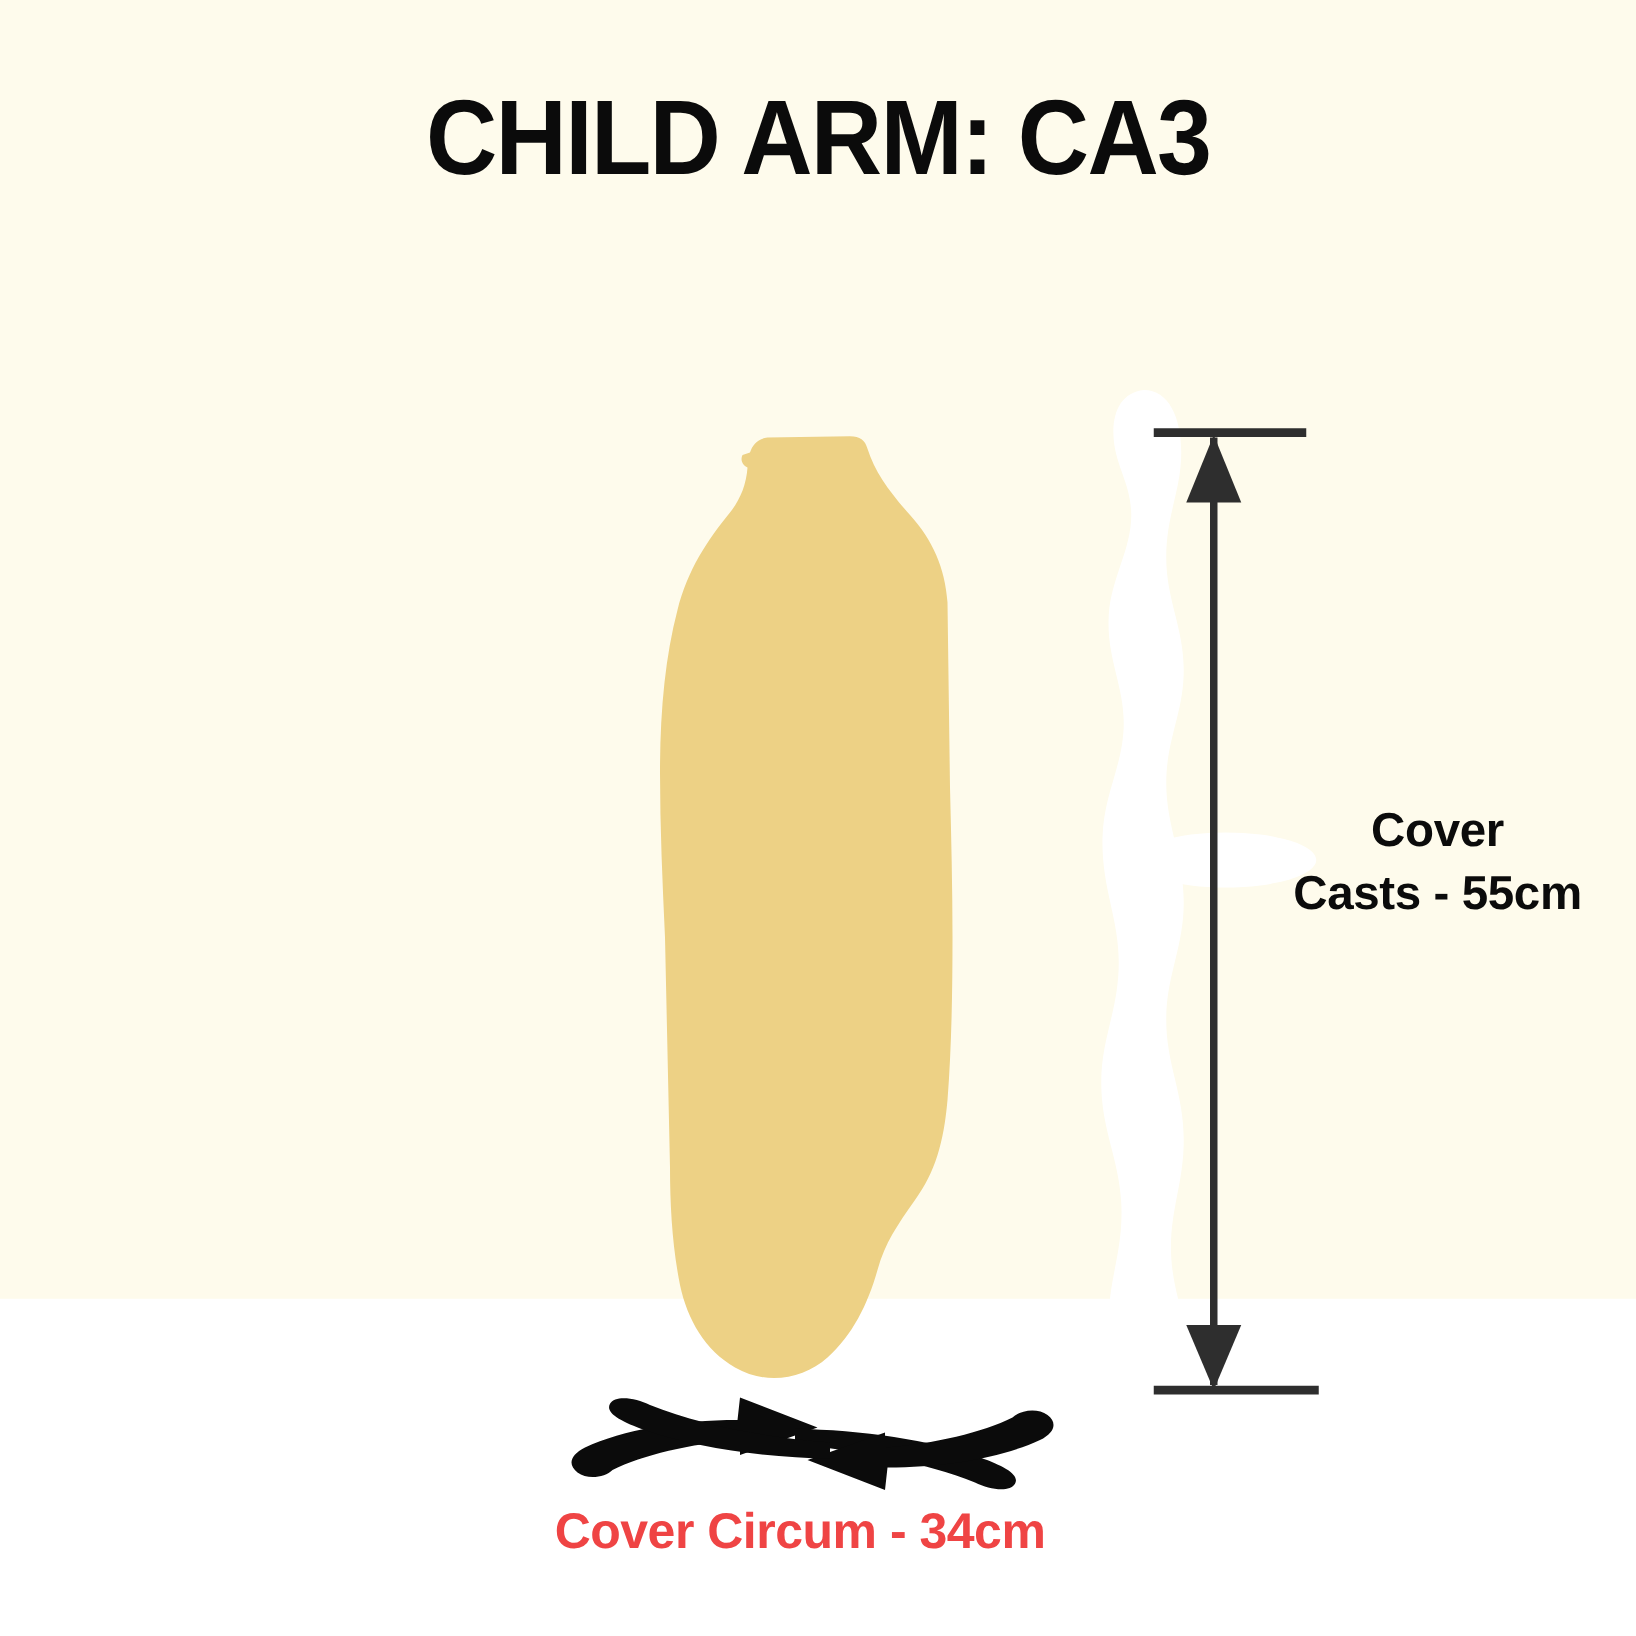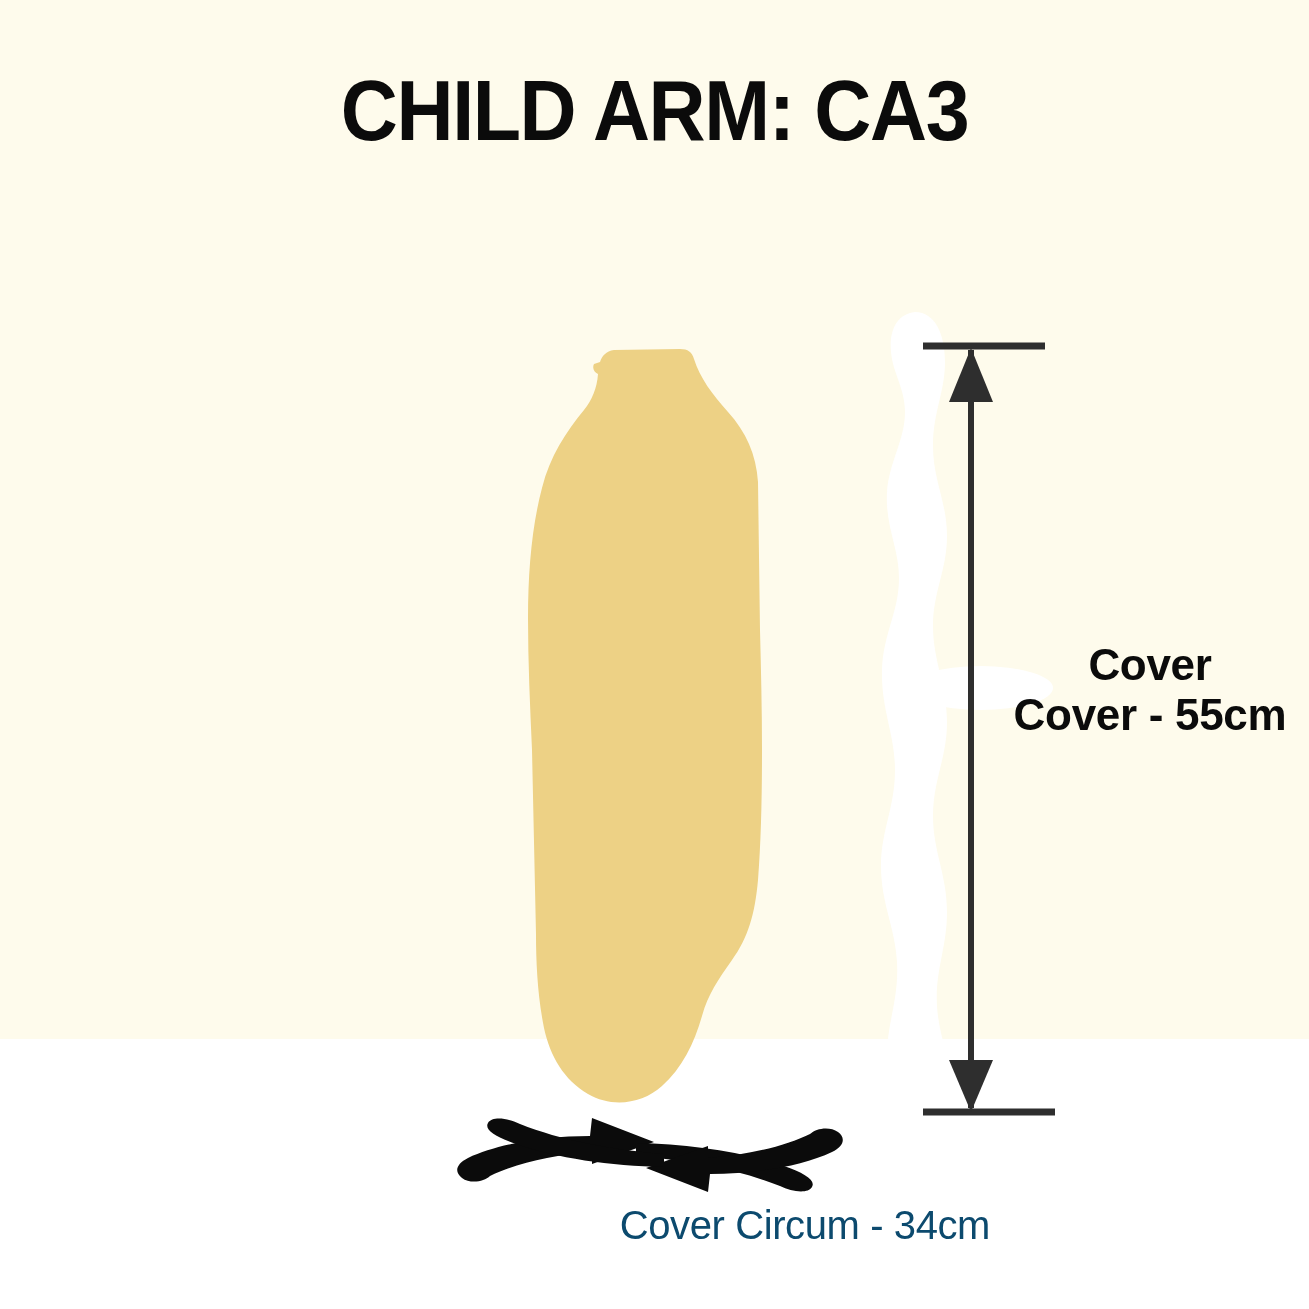--- a/index.html
+++ b/index.html
@@ -115,21 +115,21 @@
     width: 160px;
     height: 800px;
   }
 
   #length-label {
     position: absolute;
     left: 1000px;
     top: 640px;
     width: 300px;
     text-align: center;
-    font-size: 44px;
+    font-size: 38px;
     font-weight: bold;
     line-height: 50px;
     color: #0B0B0B;
     letter-spacing: -0.3px;
   }
 
   
   #circum-card {
     position: absolute;
     left: 434px;
@@ -143,24 +143,24 @@
     left: 440px;
     top: 1110px;
     width: 420px;
     height: 90px;
   }
   #circum-label {
     position: absolute;
     left: 290px;
     top: 1203px;
     width: 700px;
-    text-align: right;
+    text-align: center;
     font-size: 40px;
-    font-weight: normal;
-    color: #0c4a6e;
+    font-weight: bold;
+    color: #ef4444;
     letter-spacing: -0.4px;
   }
 </style>
 </head>
 <body>
 
 <div id="canvas">
 
   <div id="title">CHILD ARM: CA3</div>
 
@@ -224,21 +224,21 @@
 
     <line x1="66" y1="20" x2="66" y2="778" stroke="#2E2E2E" stroke-width="6"></line>
 
     <polygon points="66,18 88,72 44,72" fill="#2E2E2E"></polygon>
 
     <polygon points="66,782 88,730 44,730" fill="#2E2E2E"></polygon>
   </svg>
 
   <div id="length-label">
     <div>Cover</div>
-    <div>Cover - 55cm</div>
+    <div>Casts - 55cm</div>
   </div>
 
   <div id="circum-card"></div>
 
   <svg id="circum-arrow" viewBox="0 0 420 90">
     <g fill="#0B0B0B">
 
       <path d="M 150 26
                C 104 26, 58 34, 28 48
                C 16 54, 14 62, 22 68

